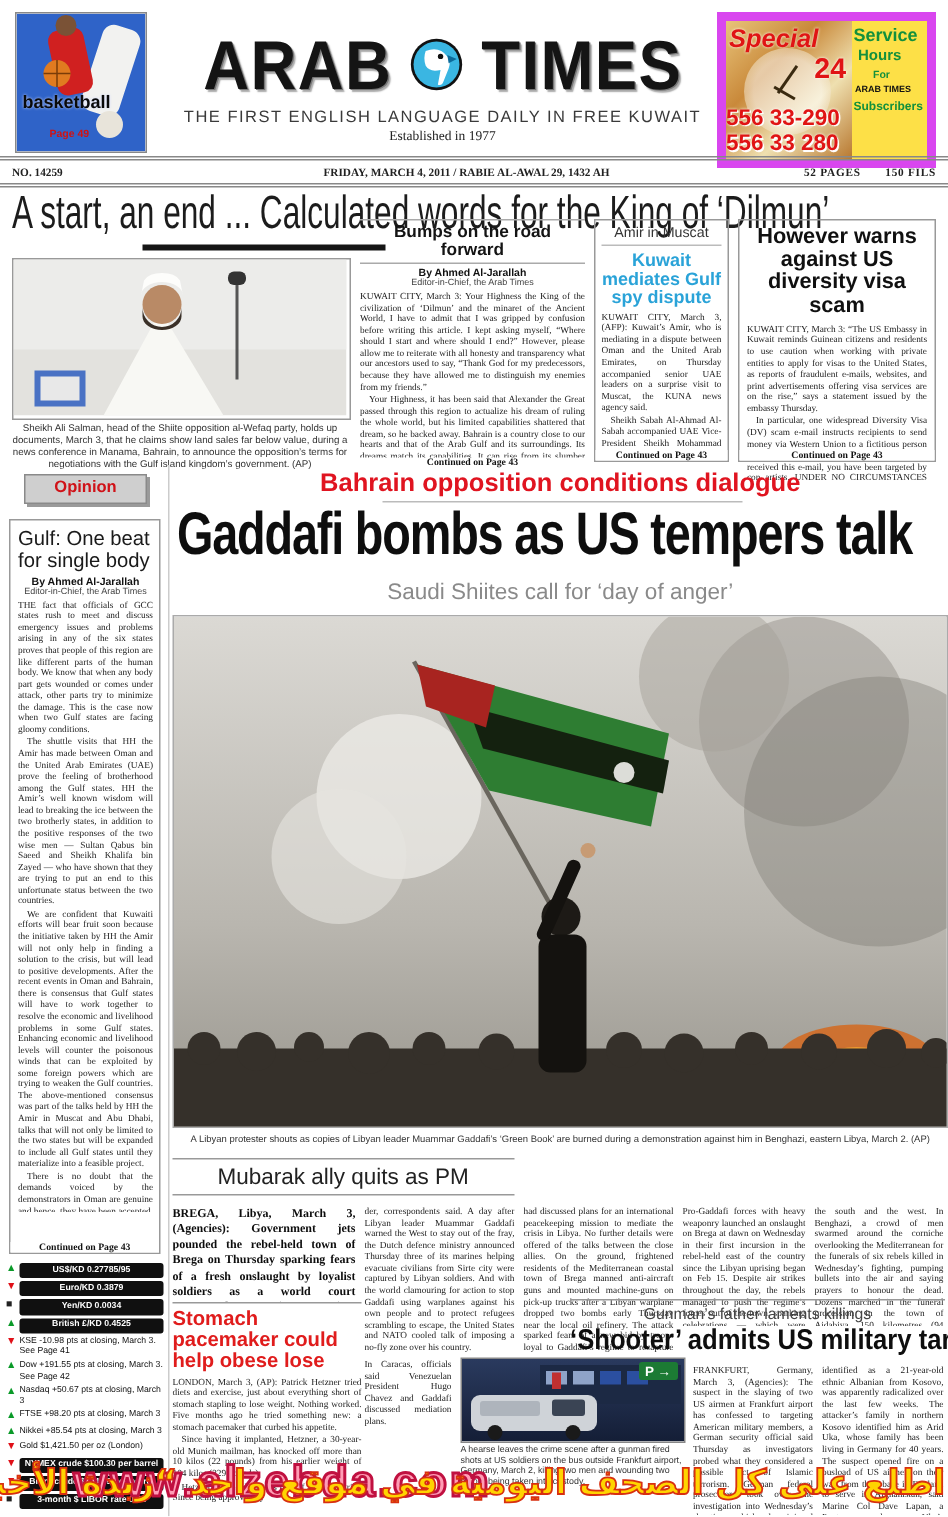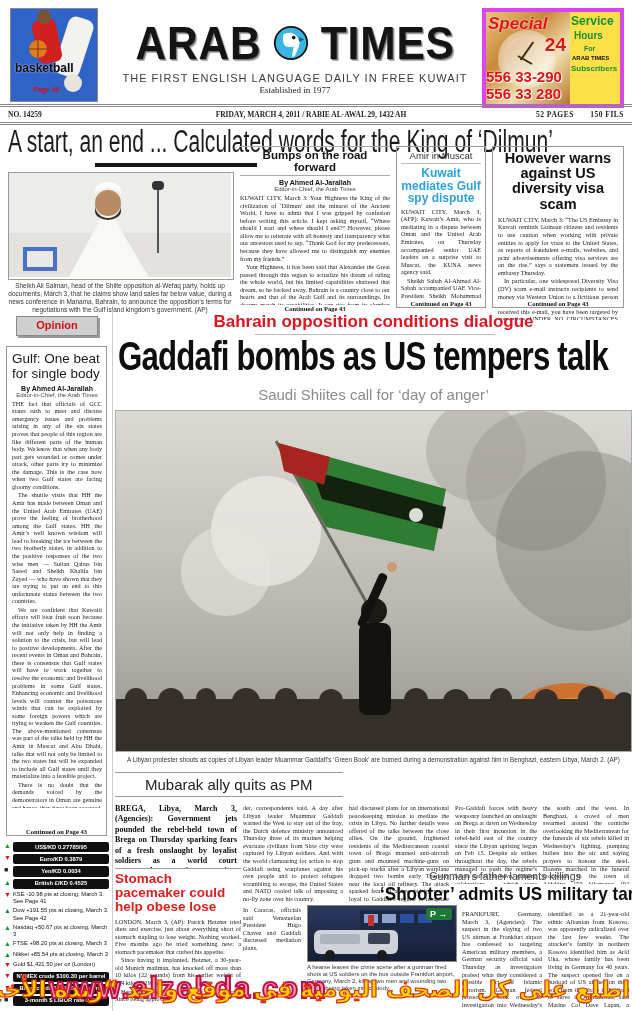--- a/index.html
+++ b/index.html
@@ -10,21 +10,21 @@
   .promo{position:absolute;left:10px;top:8px;width:86px;height:92px;border:1px solid #888;overflow:hidden;}
   .promo svg{position:absolute;left:0;top:0;}
   .promo .plabel{position:absolute;left:4px;bottom:26px;font:bold 12px "Liberation Sans",sans-serif;color:#0a0a0a;text-shadow:0 0 2px #cdd6ff;}
   .promo .ppage{position:absolute;left:22px;bottom:8px;font:bold 7px "Liberation Sans",sans-serif;color:#d01212;}
   .logo{position:absolute;left:100px;right:142px;top:16px;text-align:center;}
   .logo-line{display:flex;align-items:center;justify-content:center;gap:6px;}
   .logo-word{font:900 46px "Liberation Sans",sans-serif;letter-spacing:1px;color:#141414;
              text-shadow:1px 1px 0 #777,2px 2px 1px #aaa;transform:scaleX(.92);}
   .tagline{margin-top:2px;font:11px "Liberation Sans",sans-serif;letter-spacing:1px;color:#3a3a3a;}
   .estab{margin-top:1px;font:9px "Liberation Serif",serif;color:#222;}
-  .ad{position:absolute;right:8px;top:8px;width:134px;height:92px;border:4px solid #d946ef;display:flex;overflow:hidden;}
+  .ad{position:absolute;right:8px;top:8px;width:134px;height:92px;border:6px solid #d946ef;display:flex;overflow:hidden;}
   .ad-left{position:relative;width:84px;background:linear-gradient(135deg,#e8c37a,#c9893a 35%,#efe0b0 65%,#b87830);}
   .ad-left .clock{position:absolute;left:12px;top:18px;width:58px;height:58px;border-radius:50%;
                   background:radial-gradient(#fff 55%,#d9b36a);opacity:.55;}
   .ad-left .hand1{position:absolute;left:40px;top:28px;width:2px;height:22px;background:#3a2a10;transform:rotate(35deg);}
   .ad-left .hand2{position:absolute;left:38px;top:40px;width:2px;height:16px;background:#3a2a10;transform:rotate(-60deg);}
   .ad-special{position:absolute;left:2px;top:2px;font:italic bold 17px "Liberation Sans",sans-serif;color:#e01414;text-shadow:0 0 2px #fff;}
   .ad-24{position:absolute;right:4px;top:22px;font:bold 19px "Liberation Sans",sans-serif;color:#e01414;text-shadow:0 0 2px #fff;}
   .ad-phones{position:absolute;left:0;bottom:2px;width:134px;text-align:left;z-index:3;}
   .ad-phone{font:bold 15px "Liberation Sans",sans-serif;color:#e01414;line-height:1.1;text-shadow:0 0 2px #fff,1px 1px 0 #fff;white-space:nowrap;}
   .ad-right{position:relative;width:50px;background:#fde047;}

